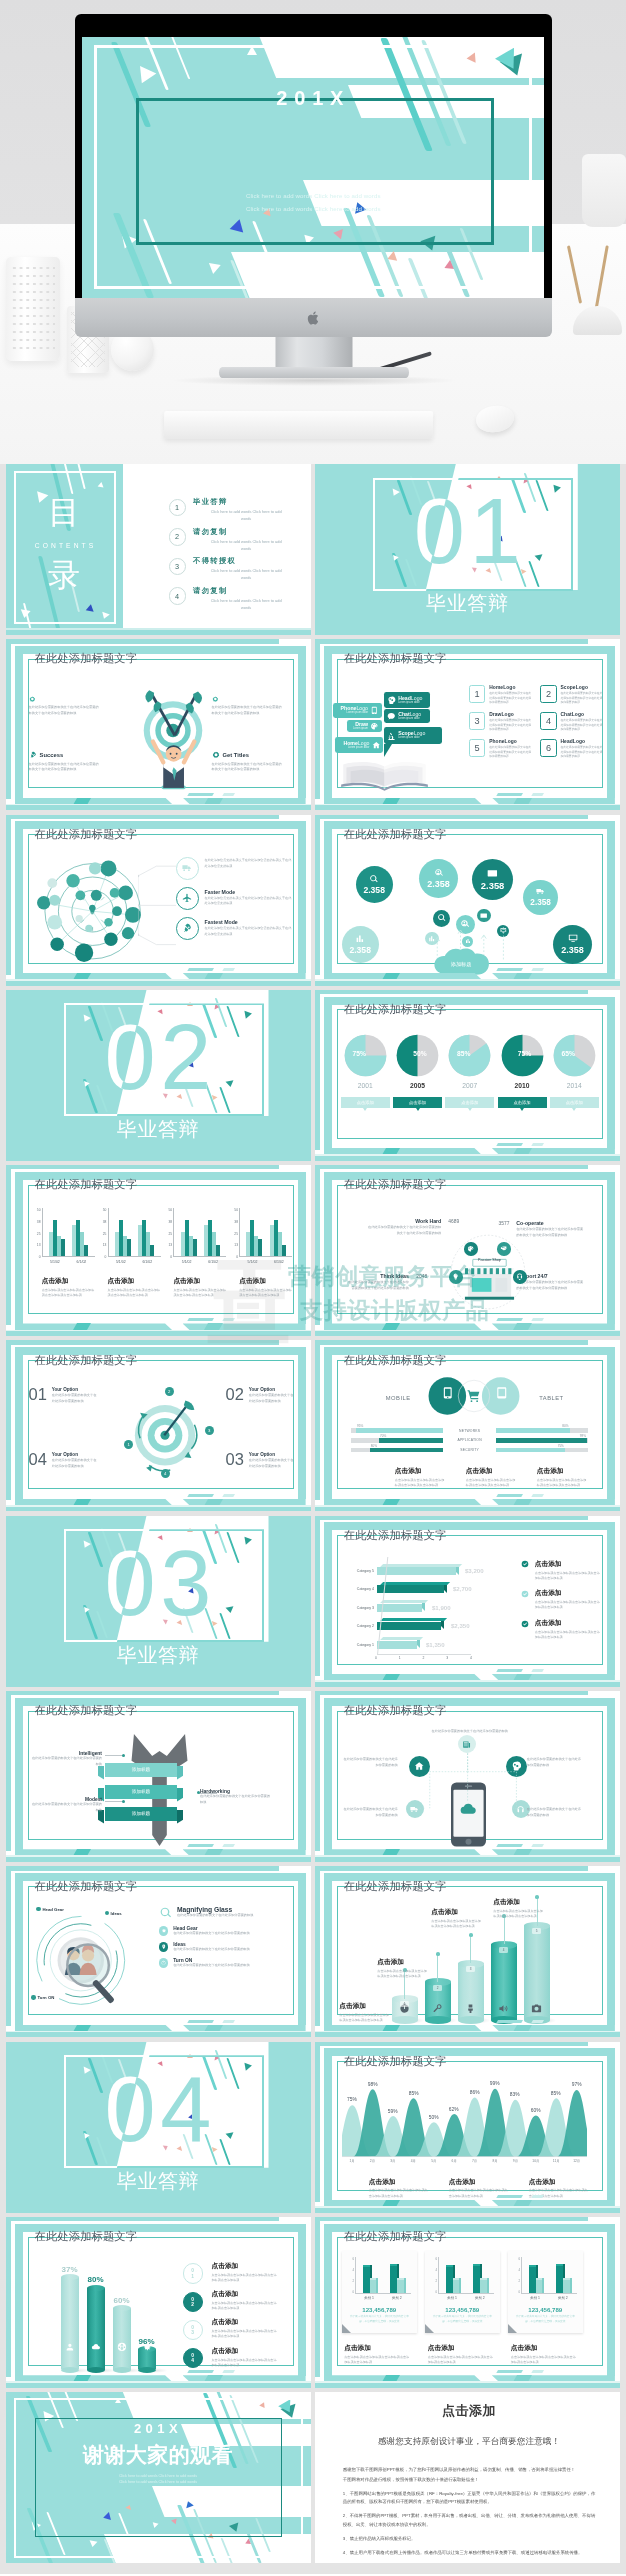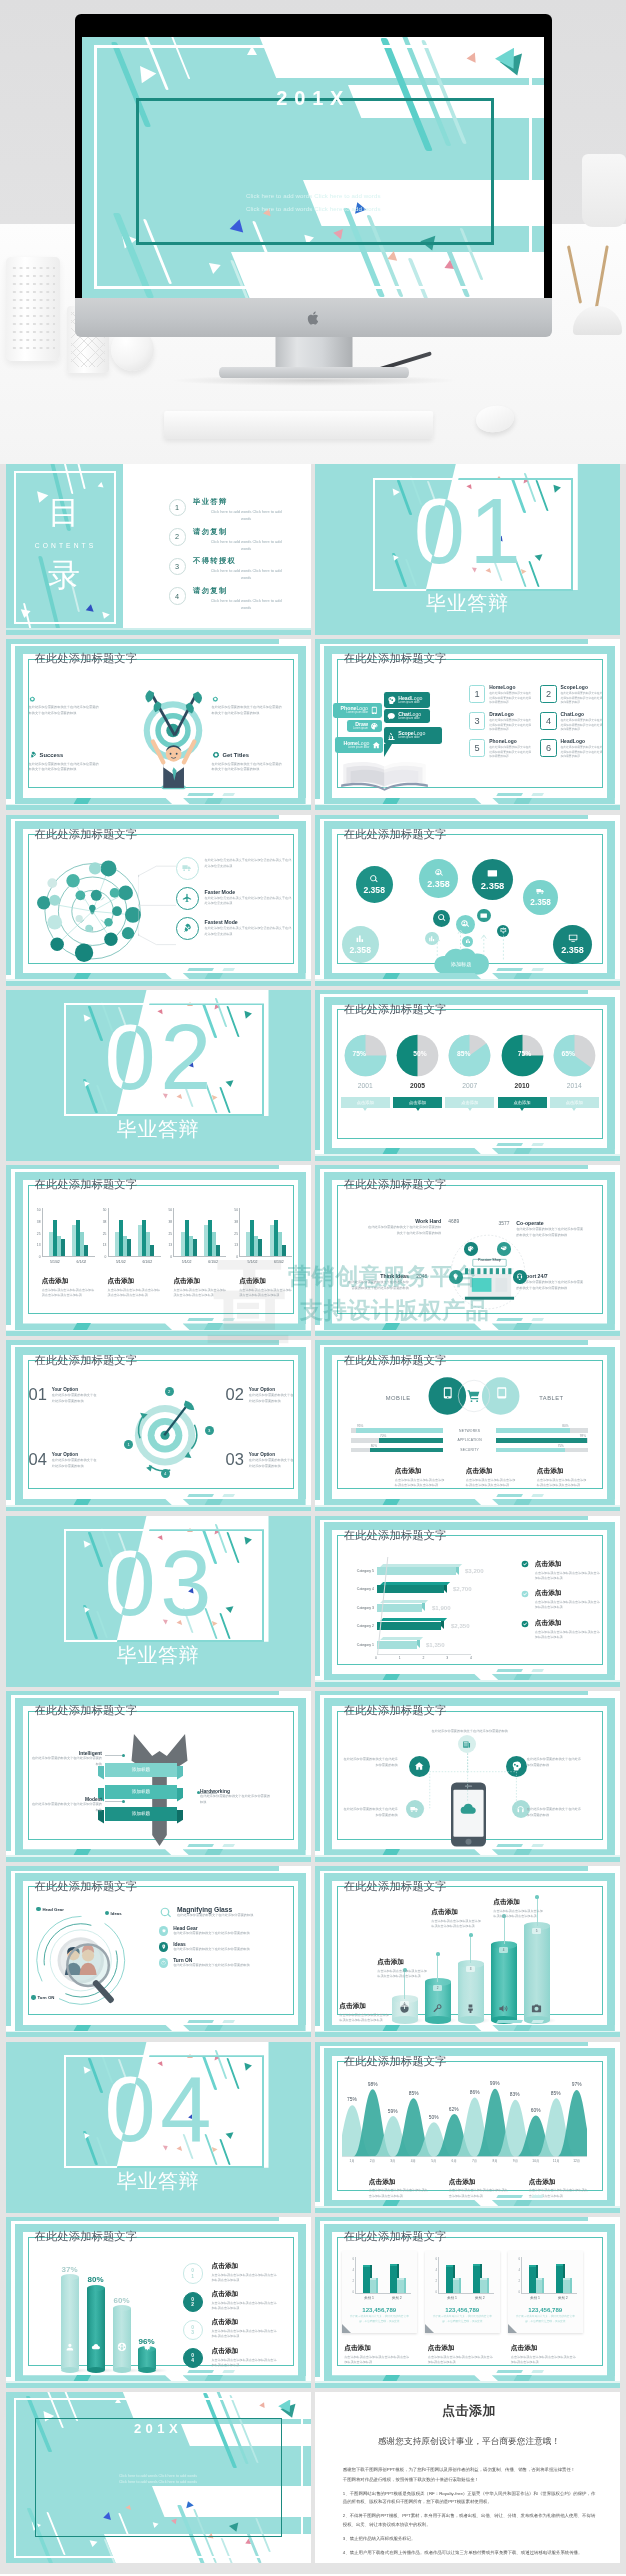--- a/index.html
+++ b/index.html
@@ -2262,20 +2262,21 @@
               <div style="position: absolute; left: 224px; top: 132px; width: 0px; height: 0px; border-left: 5.5px solid transparent; border-right: 5.5px solid transparent; border-bottom: 8.8px solid rgb(47, 156, 146); transform: rotate(160deg);"></div>
               <div style="position: absolute; left: 166px; top: 126px; width: 0px; height: 0px; border-left: 3.7px solid transparent; border-right: 3.7px solid transparent; border-bottom: 5.9px solid rgb(232, 160, 173); transform: rotate(40deg);"></div>
               <div style="position: absolute; left: 202px; top: 141px; width: 0px; height: 0px; border-left: 3.7px solid transparent; border-right: 3.7px solid transparent; border-bottom: 5.9px solid rgb(239, 185, 166); transform: rotate(10deg);"></div>
               <div style="position: absolute; left: 240px; top: 148px; width: 0px; height: 0px; border-left: 3.7px solid transparent; border-right: 3.7px solid transparent; border-bottom: 5.9px solid rgb(229, 138, 160); transform: rotate(125deg);"></div>
               <div style="position: absolute; left: 83px; top: 149px; width: 0px; height: 0px; border-left: 4.3px solid transparent; border-right: 4.3px solid transparent; border-bottom: 6.8px solid rgb(255, 255, 255); transform: rotate(190deg);"></div>
               <div style="position: absolute; left: 292px; top: 21px; width: 0px; height: 0px; border-left: 3.1px solid transparent; border-right: 3.1px solid transparent; border-bottom: 4.9px solid rgb(255, 255, 255); transform: rotate(0deg);"></div>
               <div style="position: absolute; left: 120px; top: 113px; width: 0px; height: 0px; border-left: 3.1px solid transparent; border-right: 3.1px solid transparent; border-bottom: 4.9px solid rgb(240, 185, 168); transform: rotate(20deg);"></div>
             </div>
         <div class="boxline" style="left:29px;top:26px;right:29px;bottom:26px;border-width:1.2px;"></div>
         <div class="year" style="left:0;right:0;top:29px;text-align:center;font-size:13px;">201X</div>
+        <div class="maint" style="left:0;right:0;top:49px;text-align:center;font-size:21px;">谢谢大家的观看</div>
         <div class="subt" style="top:82px;font-size:3.7px;">Click here to add words Click here to add words</div>
         <div class="subt" style="top:88px;font-size:3.7px;">Click here to add words Click here to add words</div>
       </div>
     </div>
     <div class="slide copy">
       <div class="copy-inner">
         <h2>点击添加</h2>
         <div class="l1">感谢您支持原创设计事业，平台商要您注意哦！</div>
         <div class="copy-body">
               <p>感谢您下载千图网原创PPT模板，为了您和千图网以及原创作者的利益，请勿复制、传播、销售，否则将承担法律责任！</p>

